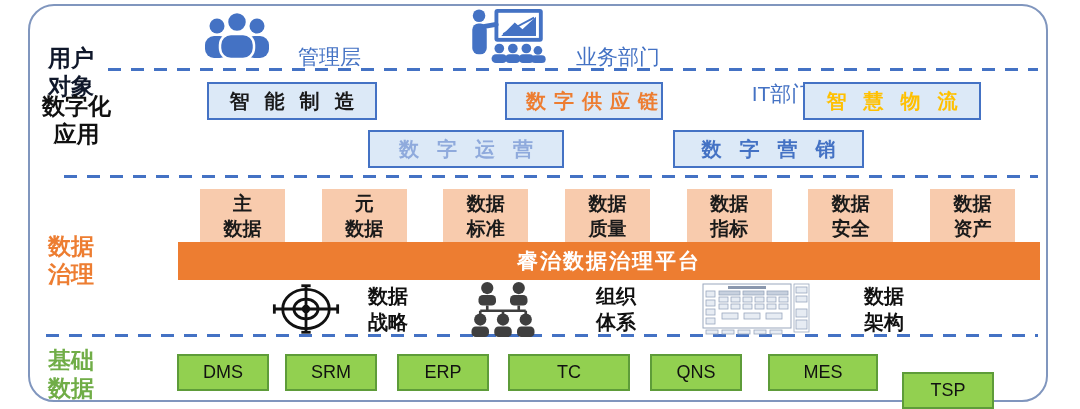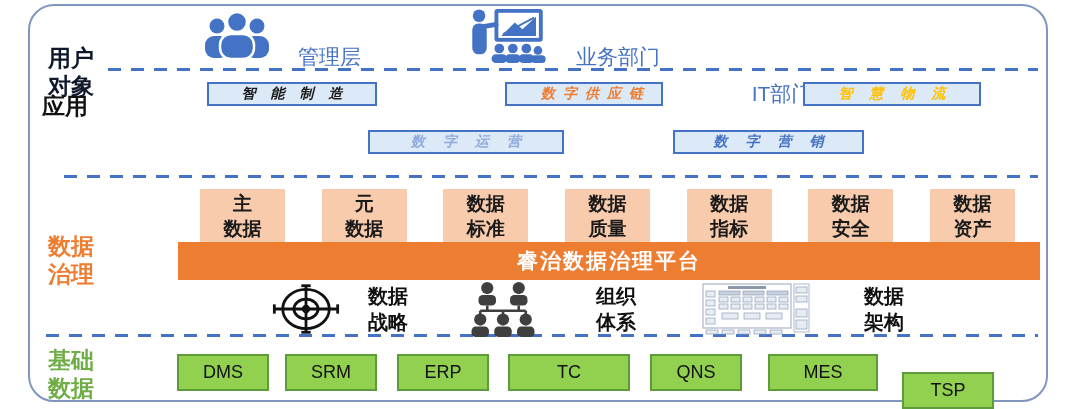--- a/index.html
+++ b/index.html
@@ -19,23 +19,23 @@
   .side-label span{display:block;}
   #lbl-users{left:48px;top:12px;color:#0f172a;margin-top:32px;}
   #lbl-apps{left:42px;top:92px;color:#111;}
   #lbl-gov{left:48px;top:232px;color:#ED7D31;}
   #lbl-base{left:48px;top:346px;color:#70AD47;}
 
   .user-item{position:absolute;top:8px;height:54px;display:flex;align-items:center;gap:28px;}
   #user-0{left:204px;} #user-1{left:468px;justify-content:center;} #user-2{left:744px;flex-direction:column;}
   .user-label{color:#4472C4;font-weight:normal;font-size:21px;white-space:nowrap;margin-top:44px;}
 
-  .app-box{position:absolute;height:24px;background:#DCE9F7;border:2px solid #4472C4;
+  .app-box{position:absolute;height:38px;background:#DCE9F7;border:2px solid #4472C4;
     box-sizing:border-box;display:flex;align-items:center;justify-content:center;
-    font-weight:bold;font-size:14px;white-space:nowrap;font-style:italic;}
+    font-weight:bold;font-size:20px;white-space:nowrap;}
   #app-r1-0{left:207px;top:82px;width:170px;letter-spacing:15px;text-indent:15px;color:#1a1a1a;}
   #app-r1-1{left:505px;top:82px;width:158px;letter-spacing:8px;text-indent:8px;color:#ED7D31;padding-left:16px;}
   #app-r1-2{left:803px;top:82px;width:178px;letter-spacing:17px;text-indent:17px;color:#FFC000;}
   #app-r2-0{left:368px;top:130px;width:196px;letter-spacing:18px;text-indent:18px;color:#8FAADC;}
   #app-r2-1{left:673px;top:130px;width:191px;letter-spacing:18px;text-indent:18px;color:#4472C4;}
 
   .pillars{position:absolute;left:200px;top:189px;width:815px;display:flex;justify-content:space-between;}
   .pillar{width:85px;height:53px;background:#F8CBAD;text-align:center;
     font-weight:bold;font-size:19px;line-height:1.3;color:#1a1a1a;padding-top:3px;box-sizing:border-box;}
   .pillar span{display:block;}
@@ -123,20 +123,21 @@
       <rect x="45" y="23" width="18" height="9" rx="4"></rect>
       <path d="M54 23 l-2.5 4 2.5 4 2.5-4 z" fill="#fff"></path>
       <circle cx="17" cy="13" r="11"></circle>
       <rect x="0" y="33" width="35" height="21" rx="11"></rect>
     </g>
   </svg>
   <span class="user-label">IT部门</span>
 </div>
 
 <div id="lbl-apps" class="side-label">
+  <span>数字化</span>
   <span>应用</span>
 </div>
 
 <div id="app-r1-0" class="app-box">智能制造</div>
 <div id="app-r1-1" class="app-box">数字供应链</div>
 <div id="app-r1-2" class="app-box">智慧物流</div>
 <div id="app-r2-0" class="app-box">数字运营</div>
 <div id="app-r2-1" class="app-box">数字营销</div>
 
 <div id="lbl-gov" class="side-label">

